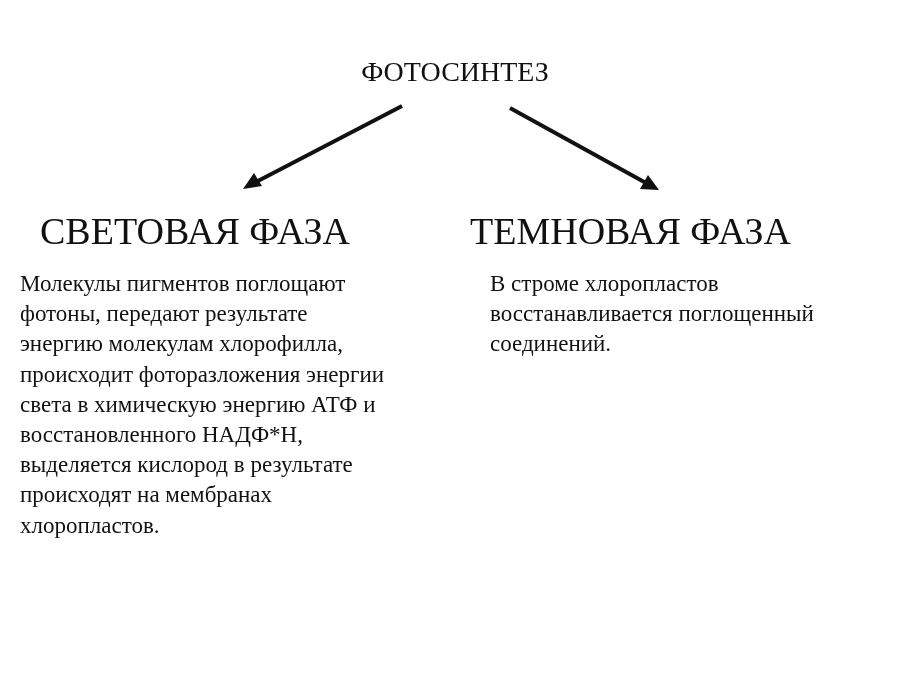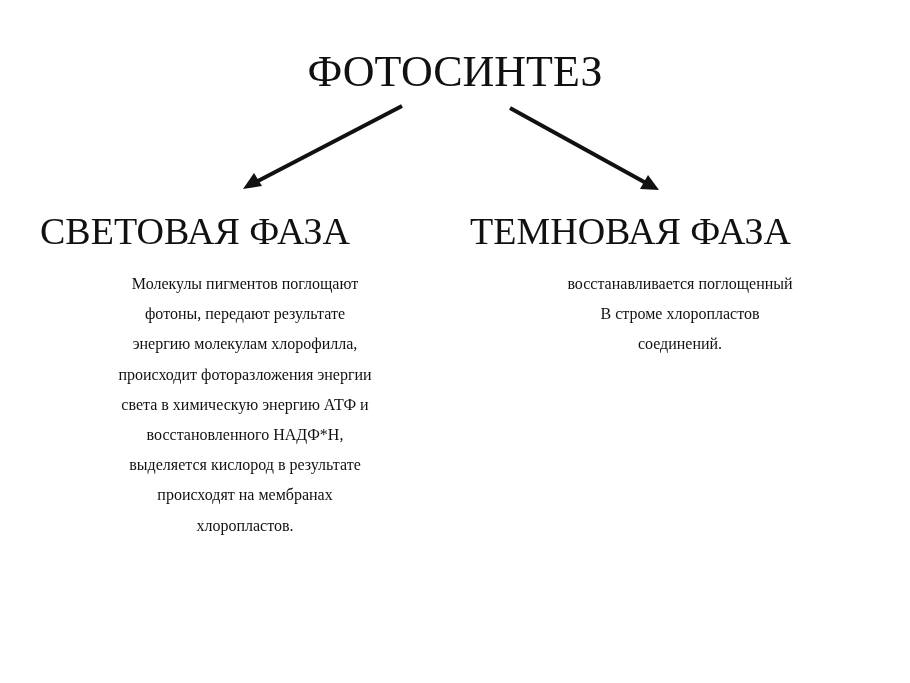--- a/index.html
+++ b/index.html
@@ -2,30 +2,30 @@
 <html><head>
   <meta charset="utf-8">
   <style>
     html, body { margin: 0; padding: 0; }
     body {
       width: 910px; height: 683px; background: #ffffff; position: relative; overflow: hidden;
       font-family: "Liberation Serif", "DejaVu Serif", serif; color: #111111;
     }
     .title {
       position: absolute; left: 0; width: 910px; top: 48px; text-align: center;
-      font-size: 44px; line-height: 48px; letter-spacing: 0px;
+      font-size: 28px; line-height: 48px; letter-spacing: 0px;
     }
     svg.arrows { position: absolute; left: 0; top: 0; }
     .phase-title {
       position: absolute; top: 208px; font-size: 38px; line-height: 46px; text-align: left; white-space: nowrap;
     }
     .phase-left-title { left: 40px; width: 430px; }
     .phase-right-title { left: 470px; width: 430px; }
     .phase-text {
-      position: absolute; font-size: 16px; line-height: 30.2px; text-align: center;
+      position: absolute; font-size: 23px; line-height: 30.2px; text-align: left;
     }
     .phase-left-text { left: 20px; width: 450px; top: 269px; }
     .phase-right-text { left: 490px; width: 380px; top: 269px; }
     .line { display: block; white-space: nowrap; }
   </style>
 </head>
 <body>
 
 <div class="title">ФОТОСИНТЕЗ</div>
 
@@ -49,16 +49,16 @@
   <span class="line">энергию молекулам хлорофилла,</span>
   <span class="line">происходит фоторазложения энергии</span>
   <span class="line">света в химическую энергию АТФ и</span>
   <span class="line">восстановленного НАДФ*Н,</span>
   <span class="line">выделяется кислород в результате</span>
   <span class="line">происходят на мембранах</span>
   <span class="line">хлоропластов.</span>
 </div>
 
 <div class="phase-text phase-right-text">
+  <span class="line">В строме хлоропластов</span>
   <span class="line">восстанавливается поглощенный</span>
-  <span class="line">В строме хлоропластов</span>
   <span class="line">соединений.</span>
 </div>
 
 </body></html>

